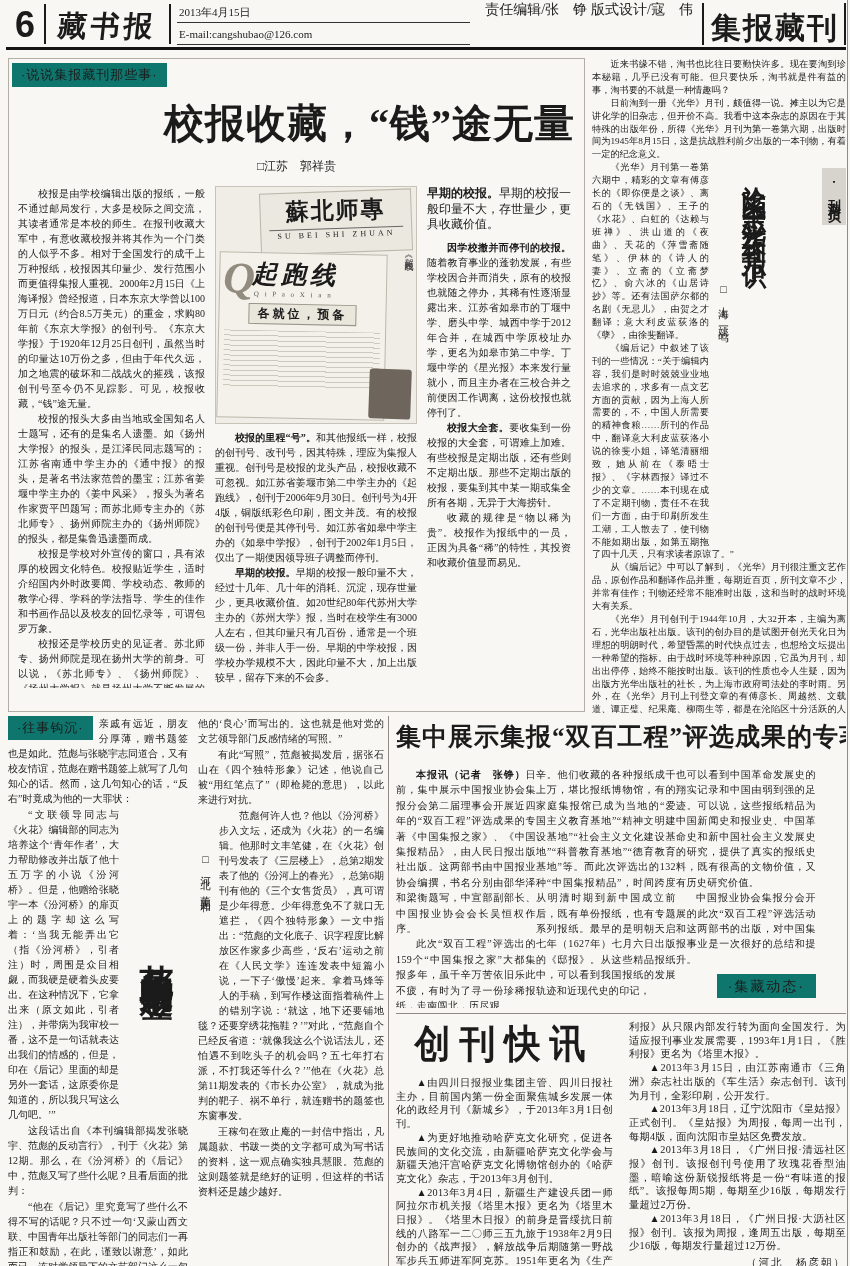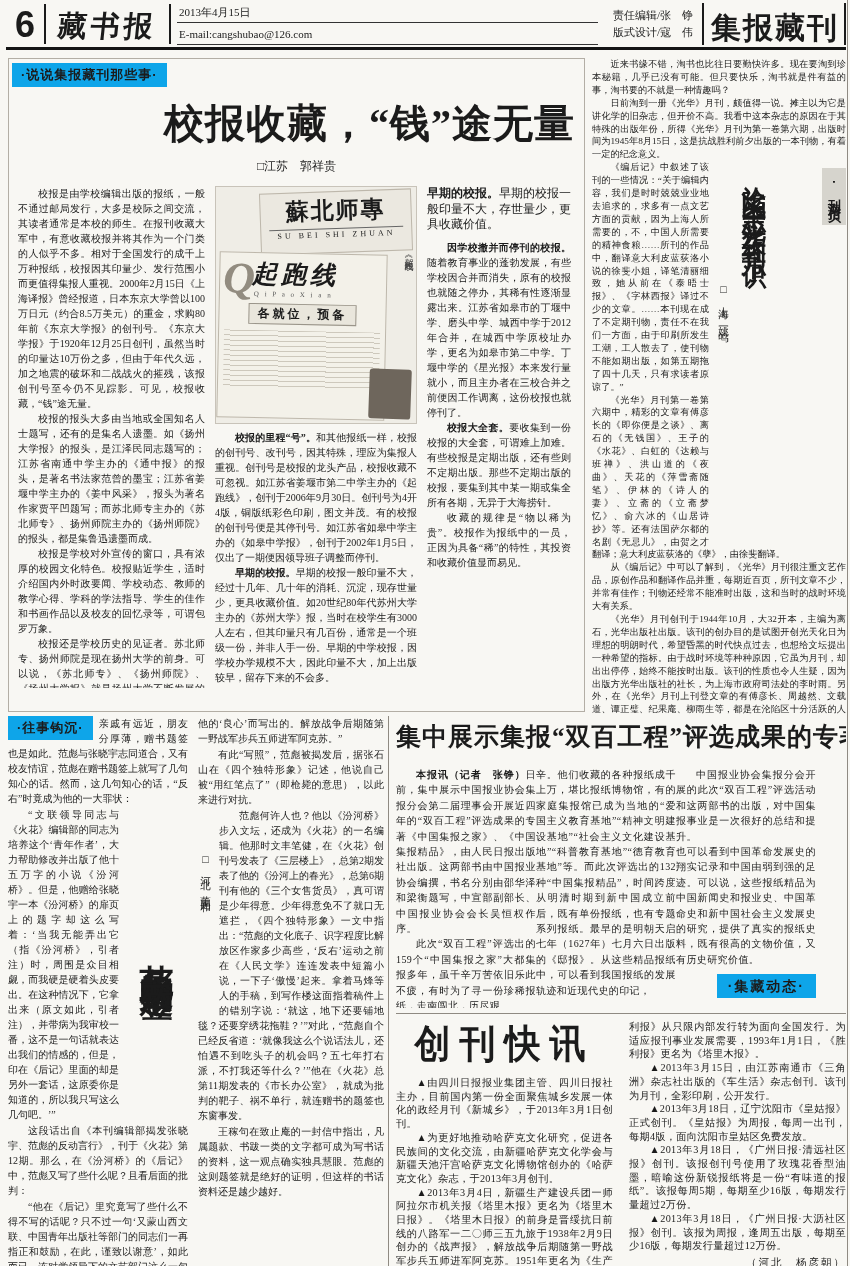--- a/index.html
+++ b/index.html
@@ -6,28 +6,28 @@
 html,body{width:850px;background:#f8f7f3}
 body{font-family:"Liberation Serif","DejaVu Serif",serif;color:#1b1b1b}
 .page{position:relative;width:850px;height:1266px;overflow:hidden;background:#f8f7f3}
 
 .hdr{position:absolute;left:6px;top:3px;width:840px;height:42px;display:flex;align-items:stretch}
 .pgnum{font-size:36px;font-weight:bold;line-height:44px;padding:0 9px;font-family:"Liberation Sans","DejaVu Sans",sans-serif}
 .vr{width:2px;background:#1a1a1a;margin:1px 0}
 .mast{font-size:29px;font-weight:bold;padding:4px 12px 0;transform:skewX(-6deg);letter-spacing:4px}
 .hmid{flex:1;display:flex;flex-direction:column;justify-content:space-between;padding:0 6px;font-size:11px}
 .hrow{border-bottom:1px solid #333;padding:2px 2px 2px;line-height:15px}
-.hed{display:flex;flex-direction:column;justify-content:center;font-size:11px;text-align:right;padding:0 9px;gap:4px;line-height:13px}
+.hed{display:flex;flex-direction:row;justify-content:center;font-size:14px;text-align:right;padding:0 9px;gap:4px;line-height:13px}
 .sect{font-size:30px;font-weight:900;font-family:"Liberation Sans","DejaVu Sans",sans-serif;letter-spacing:2px;padding:5px 5px 0 7px;border-left:2px solid #1a1a1a;border-right:2px solid #1a1a1a}
 .blackrule{position:absolute;left:6px;top:47px;width:840px;height:3px;background:#141414}
 
 .para{font-size:10px;line-height:15px;text-align:justify;text-indent:2em}
 .para.ni{text-indent:0}
 .lead{font-weight:bold}
-.glabel{background:#0ea5e9;font-weight:bold;font-size:13px;padding:3px 9px;font-family:"Liberation Sans","DejaVu Sans",sans-serif;letter-spacing:1px}
+.glabel{background:#0f766e;font-weight:normal;font-size:13px;padding:3px 9px;font-family:"Liberation Sans","DejaVu Sans",sans-serif;letter-spacing:1px}
 
 #main-art{position:absolute;left:8px;top:58px;width:577px;height:654px;border:1px solid #b3aea5;padding:5px 9px;overflow:hidden}
 .kicker{position:absolute;left:3px;top:4px}
 .main-title{text-align:right;font-size:40px;font-weight:bold;margin-top:32px;letter-spacing:1px;white-space:nowrap}
 .main-by{text-align:center;font-size:12px;margin:7px 0 11px}
 .cols{display:flex;gap:10px;height:502px;overflow:hidden}
 .c1{width:187px}.c2{width:202px}.c3{width:144px}
 
 .photo{width:202px;height:238px;background:#efede6;border:1px solid #c8c3b9;position:relative;margin-bottom:6px;overflow:hidden}
 .ph1{position:absolute;top:4px;left:44px;width:152px;height:62px;background:#ebe8e0;border:1px solid #bdb7ab;transform:rotate(-2deg);text-align:center;padding-top:3px}
@@ -142,64 +142,64 @@
   </div>
 
   <div id="sea">
     <p class="para">近来书缘不错，淘书也比往日要勤快许多。现在要淘到珍本秘籍，几乎已没有可能。但只要快乐，淘书就是件有益的事，淘书要的不就是一种情趣吗？</p>
     <p class="para">日前淘到一册《光华》月刊，颇值得一说。摊主以为它是讲化学的旧杂志，但开价不高。我看中这本杂志的原因在于其特殊的出版年份，所得《光华》月刊为第一卷第六期，出版时间为1945年8月15日，这是抗战胜利前夕出版的一本刊物，有着一定的纪念意义。</p>
     <div class="sea-float">
       <div class="sea-label glabel">·刊海拾贝·</div>
       <div class="sea-title">沦陷区杂志《光华》终刊号小识</div>
       <div class="sea-by">□上海　姚一鸣</div>
     </div>
+    <p class="para">《光华》月刊第一卷第六期中，精彩的文章有傅彦长的《即你便是之谈》、离石的《无钱国》、王子的《水花》、白虹的《达赖与班禅》、洪山道的《夜曲》、天花的《萍雪斋随笔》、伊林的《诗人的妻》、立斋的《立斋梦忆》、俞六冰的《山居诗抄》等。还有法国萨尔都的名剧《无忌儿》，由贺之才翻译；意大利皮蓝荻洛的《孽》，由徐斐翻译。</p>
     <p class="para">《编后记》中叙述了该刊的一些情况：“关于编辑内容，我们是时时兢兢业业地去追求的，求多有一点文艺方面的贡献，因为上海人所需要的，不，中国人所需要的精神食粮……所刊的作品中，翻译意大利皮蓝荻洛小说的徐斐小姐，译笔清丽细致，她从前在《泰晤士报》、《字林西报》译过不少的文章。……本刊现在成了不定期刊物，责任不在我们一方面，由于印刷所发生工潮，工人散去了，使刊物不能如期出版，如第五期拖了四十几天，只有求读者原谅了。”</p>
-    <p class="para">《光华》月刊第一卷第六期中，精彩的文章有傅彦长的《即你便是之谈》、离石的《无钱国》、王子的《水花》、白虹的《达赖与班禅》、洪山道的《夜曲》、天花的《萍雪斋随笔》、伊林的《诗人的妻》、立斋的《立斋梦忆》、俞六冰的《山居诗抄》等。还有法国萨尔都的名剧《无忌儿》，由贺之才翻译；意大利皮蓝荻洛的《孽》，由徐斐翻译。</p>
     <p class="para">从《编后记》中可以了解到，《光华》月刊很注重文艺作品，原创作品和翻译作品并重，每期近百页，所刊文章不少，并常有佳作；刊物还经常不能准时出版，这和当时的战时环境大有关系。</p>
     <p class="para">《光华》月刊创刊于1944年10月，大32开本，主编为离石，光华出版社出版。该刊的创办目的是试图开创光天化日为理想的明朗时代，希望昏黑的时代快点过去，也想给文坛提出一种希望的指标。由于战时环境等种种原因，它虽为月刊，却出出停停，始终不能按时出版。该刊的性质也令人生疑，因为出版方光华出版社的社长，为上海市政府司法处的李时雨。另外，在《光华》月刊上刊登文章的有傅彦长、周越然、文载道、谭正璧、纪果庵、柳雨生等，都是在沦陷区十分活跃的人物。《光华》月刊出至1945年8月抗战胜利前夕终刊，共出版六期。</p>
 
   </div>
 
   <div class="vline-mid"></div>
 
   <div id="memoir">
     <div class="mem-cols">
       <div class="mc1">
         <span class="mem-label glabel">·往事钩沉·</span>
         <p class="para ni">亲戚有远近，朋友分厚薄，赠书题签也是如此。范彪与张晓宇志同道合，又有校友情谊，范彪在赠书题签上就写了几句知心的话。然而，这几句知心的话，“反右”时竟成为他的一大罪状：</p>
         <div class="mem-tfloat">
           <div class="mem-title">范彪的赠书题签</div>
         </div>
         <p class="para">“文联领导同志与《火花》编辑部的同志为培养这个‘青年作者’，大力帮助修改并出版了他十五万字的小说《汾河桥》。但是，他赠给张晓宇一本《汾河桥》的扉页上的题字却这么写着：‘当我无能弄出它（指《汾河桥》，引者注）时，周围是众目相觑，而我硬是硬着头皮要出。在这种情况下，它拿出来（原文如此，引者注），并带病为我审校一番，这不是一句话就表达出我们的情感的，但是，印在《后记》里面的却是另外一套话，这原委你是知道的，所以我只写这么几句吧。’”</p>
         <p class="para">这段话出自《本刊编辑部揭发张晓宇、范彪的反动言行》，刊于《火花》第12期。那么，在《汾河桥》的《后记》中，范彪又写了些什么呢？且看后面的批判：</p>
         <p class="para">“他在《后记》里究竟写了些什么不得不写的话呢？只不过一句‘又蒙山西文联、中国青年出版社等部门的同志们一再指正和鼓励，在此，谨致以谢意’，如此而已。连对党领导下的文艺部门这么一句应当的而且是极普通的感激话，都是违背着</p>
       </div>
       <div class="mc2">
-        <p class="para ni">他的‘良心’而写出的。解放战争后期随第一野战军步兵五师进军阿克苏。”</p>
+        <p class="para ni">他的‘良心’而写出的。这也就是他对党的文艺领导部门反感情绪的写照。”</p>
         <p class="para">有此“写照”，范彪被揭发后，据张石山在《四个独特形象》记述，他说自己被“用红笔点了”（即枪毙的意思），以此来进行对抗。</p>
         <div class="mem-by">□河北　董国和</div>
         <p class="para">范彪何许人也？他以《汾河桥》步入文坛，还成为《火花》的一名编辑。他那时文丰笔健，在《火花》创刊号发表了《三层楼上》，总第2期发表了他的《汾河上的春光》，总第6期刊有他的《三个女售货员》，真可谓是少年得意。少年得意免不了就口无遮拦，《四个独特形象》一文中指出：“范彪的文化底子、识字程度比解放区作家多少高些，‘反右’运动之前在《人民文学》连连发表中短篇小说，一下子‘傲慢’起来。拿着马烽等人的手稿，到写作楼这面指着稿件上的错别字说：‘就这，地下还要铺地毯？还要穿绣花拖鞋？’”对此，“范彪自个已经反省道：‘就像我这么个说话法儿，还怕遇不到吃头子的机会吗？五七年打右派，不打我还等什么？’”他在《火花》总第11期发表的《市长办公室》，就成为批判的靶子、祸不单行，就连赠书的题签也东窗事发。</p>
         <p class="para">王稼句在致止庵的一封信中指出，凡属题款、书跋一类的文字都可成为写书话的资料，这一观点确实独具慧眼。范彪的这则题签就是绝好的证明，但这样的书话资料还是越少越好。</p>
       </div>
     </div>
   </div>
 
   <div id="double">
     <div class="dh-title">集中展示集报“双百工程”评选成果的专著出版</div>
     <div class="dh-cols">
       <div class="dc">
         <p class="para"><span class="lead">本报讯（记者　张铮）</span><span>日前，集中展示中国报业协会集报分会第二届理事会开展近四年的“双百工程”评选成果的专著《中国集报之家》、《中国集报精品》，由人民日报出版社出版。这两部书由中国报业协会编撰，书名分别由邵华泽和梁衡题写，中宣部副部长、中国报业协会会长吴恒权作序。</span></p>
         <p class="para"><span class="lead"></span><span>此次“双百工程”评选出的159个“中国集报之家”大都集报多年，虽千辛万苦依旧乐此不疲，有时为了寻一份珍稀报纸，走南闯北，历尽艰</span></p>
       </div>
       <div class="dc">
         <p class="para ni">辛。他们收藏的各种报纸成千上万，堪比报纸博物馆，有的家庭集报馆已成为当地的“爱国主义教育基地”“精神文明建设基地”“社会主义文化建设基地”“科普教育基地”“德育教育基地”等。而此次评选出的132种“中国集报精品”，时间跨度从明清时期到新中国成立前后，既有单份报纸，也有专题系列报纸。最早的是明朝天启七年（1627年）七月六日出版的《邸报》。从这些精品报纸中，可以看到我国报纸的发展轨迹和近现代史的印记，</p>
       </div>
       <div class="dc">
+        <p class="para ni">也可以看到中国革命发展史的翔实记录和中国由弱到强的足迹。可以说，这些报纸精品为中国新闻史和报业史、中国革命史和新中国社会主义发展史的研究，提供了真实的报纸史料，既有很高的文物价值，又有历史研究价值。</p>
         <p class="para">中国报业协会集报分会开展的此次“双百工程”评选活动和这两部书的出版，对中国集报事业是一次很好的总结和提升。</p>
-        <p class="para ni">也可以看到中国革命发展史的翔实记录和中国由弱到强的足迹。可以说，这些报纸精品为中国新闻史和报业史、中国革命史和新中国社会主义发展史的研究，提供了真实的报纸史料，既有很高的文物价值，又有历史研究价值。</p>
         <span class="tag"><span class="glabel">·集藏动态·</span></span>
       </div>
     </div>
   </div>
 
   <div class="hline-news"></div>
 
   <div id="news">
     <div class="news-cols">
       <div class="nc">

